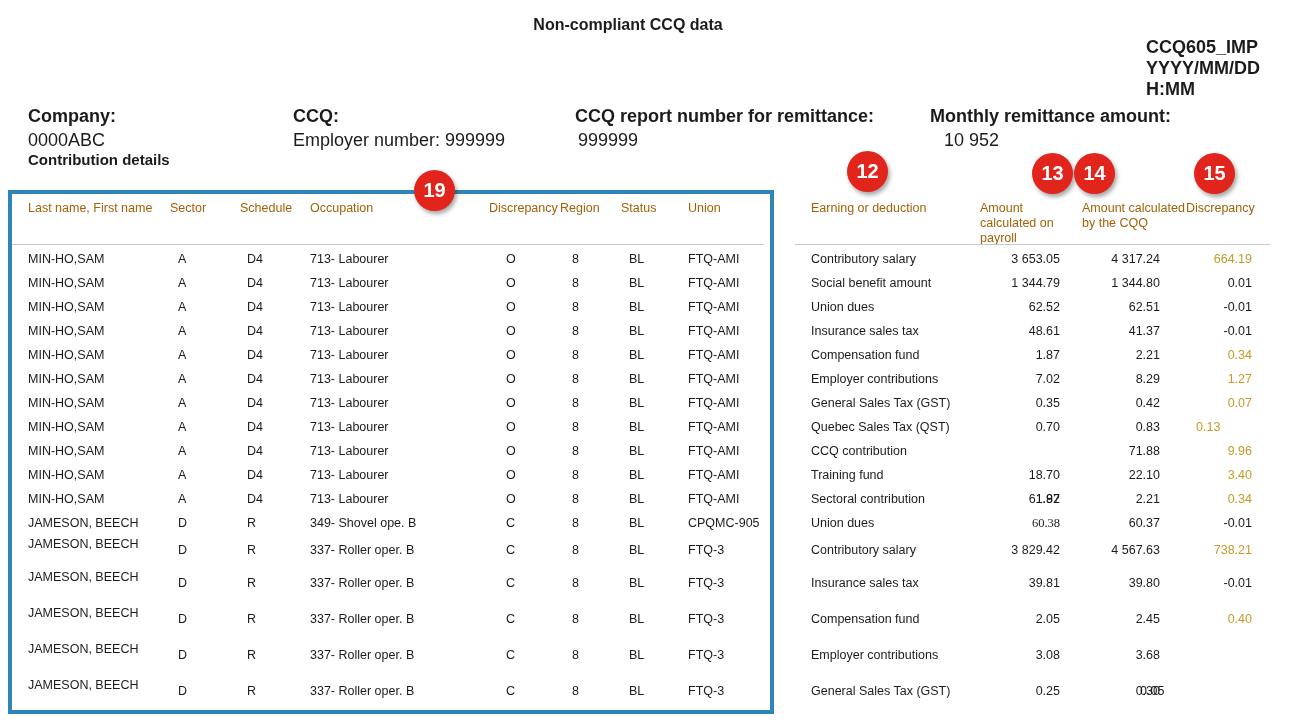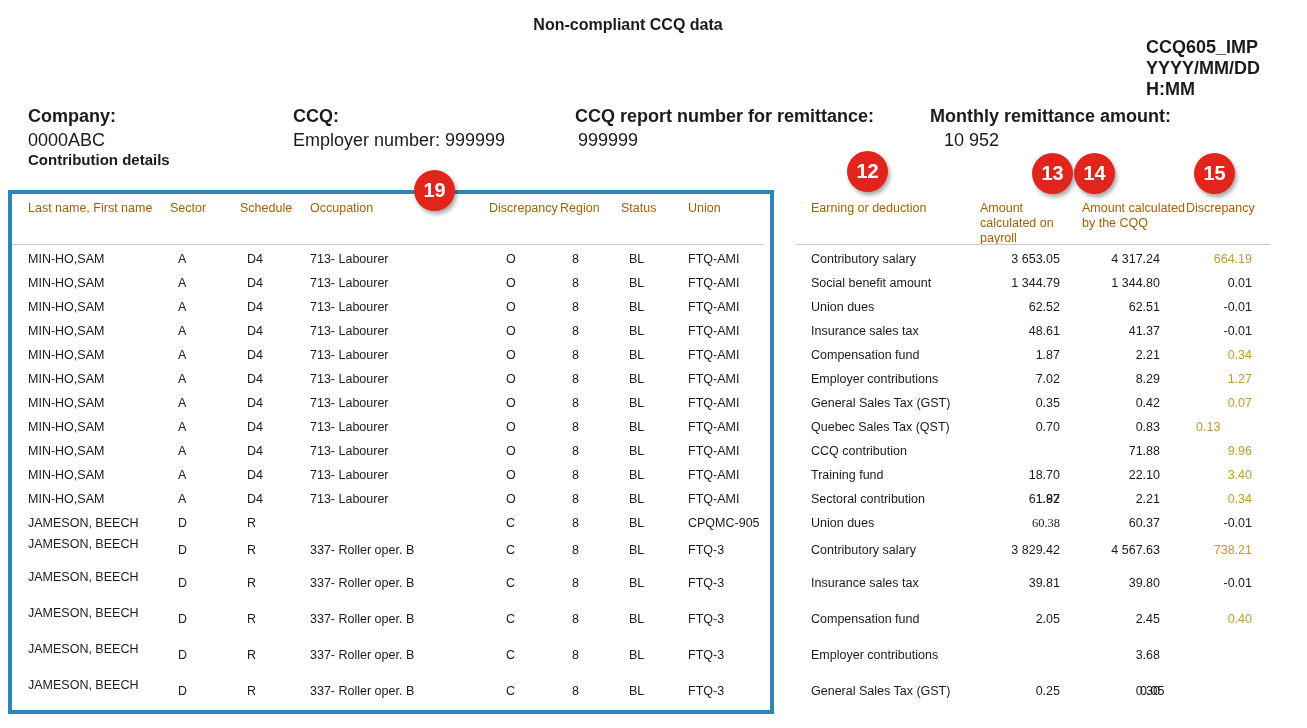--- a/index.html
+++ b/index.html
@@ -218,20 +218,21 @@
         <span class="tcell" style="left: 688px; width: 80px; text-align: left;">FTQ-AMI</span>
         <span class="tcell" style="left: 811px; width: 180px; text-align: left;">Sectoral contribution</span>
         <span class="tcell" style="left: 948px; width: 112px; text-align: right;">1.87</span>
         <span class="tcell" style="left: 1048px; width: 112px; text-align: right;">2.21</span>
         <span class="tcell gold" style="left: 1140px; width: 112px; text-align: right;">0.34</span>
       </div>
       <div class="trow" style="top: 511px; height: 24px; line-height: 24px;">
         <span class="tcell" style="left: 28px; width: 150px; text-align: left;">JAMESON, BEECH</span>
         <span class="tcell" style="left: 178px; width: 45px; text-align: left;">D</span>
         <span class="tcell" style="left: 247px; width: 55px; text-align: left;">R</span>
+        <span class="tcell" style="left: 310px; width: 178px; text-align: left;">349- Shovel ope. B</span>
         <span class="tcell" style="left: 506px; width: 45px; text-align: left;">C</span>
         <span class="tcell" style="left: 572px; width: 35px; text-align: left;">8</span>
         <span class="tcell" style="left: 629px; width: 45px; text-align: left;">BL</span>
         <span class="tcell" style="left: 688px; width: 80px; text-align: left;">CPQMC-905</span>
         <span class="tcell" style="left: 811px; width: 180px; text-align: left;">Union dues</span>
         <span class="tcell" style="left: 948px; width: 112px; text-align: right; font-family: Liberation Serif, serif;">60.38</span>
         <span class="tcell" style="left: 1048px; width: 112px; text-align: right;">60.37</span>
         <span class="tcell" style="left: 1140px; width: 112px; text-align: right;">-0.01</span>
       </div>
       <div class="trow" style="top: 535px; height: 30px; line-height: 30px;">
@@ -279,20 +280,21 @@
       <div class="trow" style="top: 637px; height: 36px; line-height: 36px;">
         <span class="tcell nudge" style="left: 28px; width: 150px; text-align: left;">JAMESON, BEECH</span>
         <span class="tcell" style="left: 178px; width: 45px; text-align: left;">D</span>
         <span class="tcell" style="left: 247px; width: 55px; text-align: left;">R</span>
         <span class="tcell" style="left: 310px; width: 178px; text-align: left;">337- Roller oper. B</span>
         <span class="tcell" style="left: 506px; width: 45px; text-align: left;">C</span>
         <span class="tcell" style="left: 572px; width: 35px; text-align: left;">8</span>
         <span class="tcell" style="left: 629px; width: 45px; text-align: left;">BL</span>
         <span class="tcell" style="left: 688px; width: 80px; text-align: left;">FTQ-3</span>
         <span class="tcell" style="left: 811px; width: 180px; text-align: left;">Employer contributions</span>
+        <span class="tcell" style="left: 948px; width: 112px; text-align: right;">3.08</span>
         <span class="tcell" style="left: 1048px; width: 112px; text-align: right;">3.68</span>
       </div>
       <div class="trow" style="top: 673px; height: 36px; line-height: 36px;">
         <span class="tcell nudge" style="left: 28px; width: 150px; text-align: left;">JAMESON, BEECH</span>
         <span class="tcell" style="left: 178px; width: 45px; text-align: left;">D</span>
         <span class="tcell" style="left: 247px; width: 55px; text-align: left;">R</span>
         <span class="tcell" style="left: 310px; width: 178px; text-align: left;">337- Roller oper. B</span>
         <span class="tcell" style="left: 506px; width: 45px; text-align: left;">C</span>
         <span class="tcell" style="left: 572px; width: 35px; text-align: left;">8</span>
         <span class="tcell" style="left: 629px; width: 45px; text-align: left;">BL</span>

